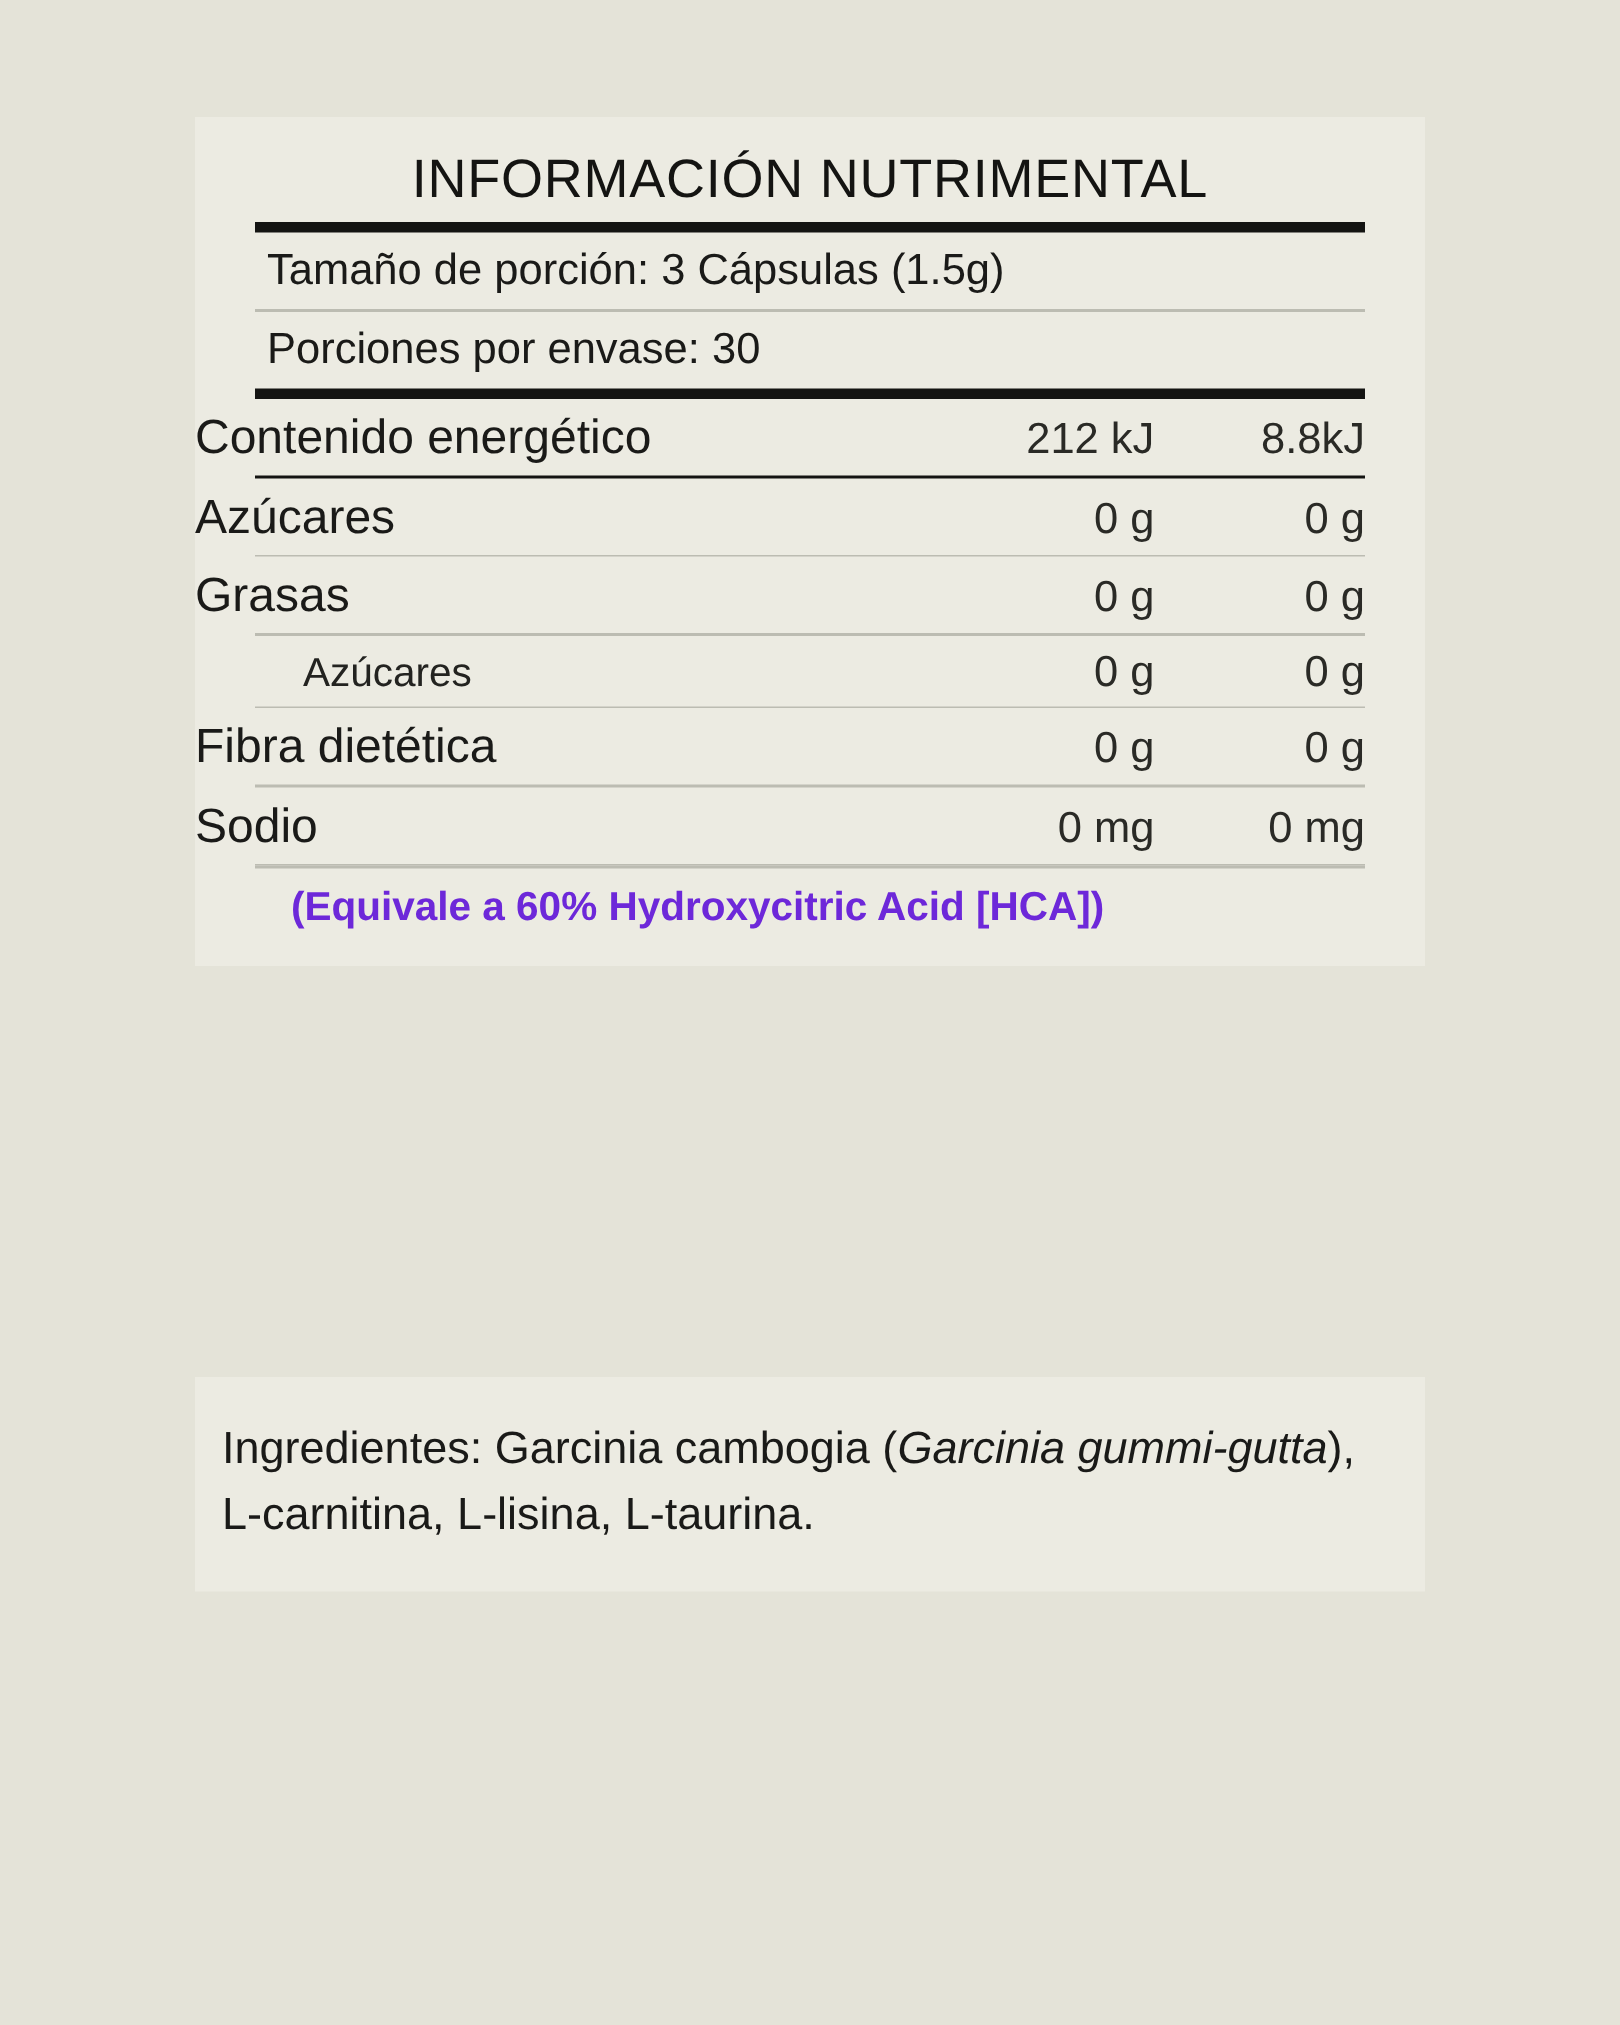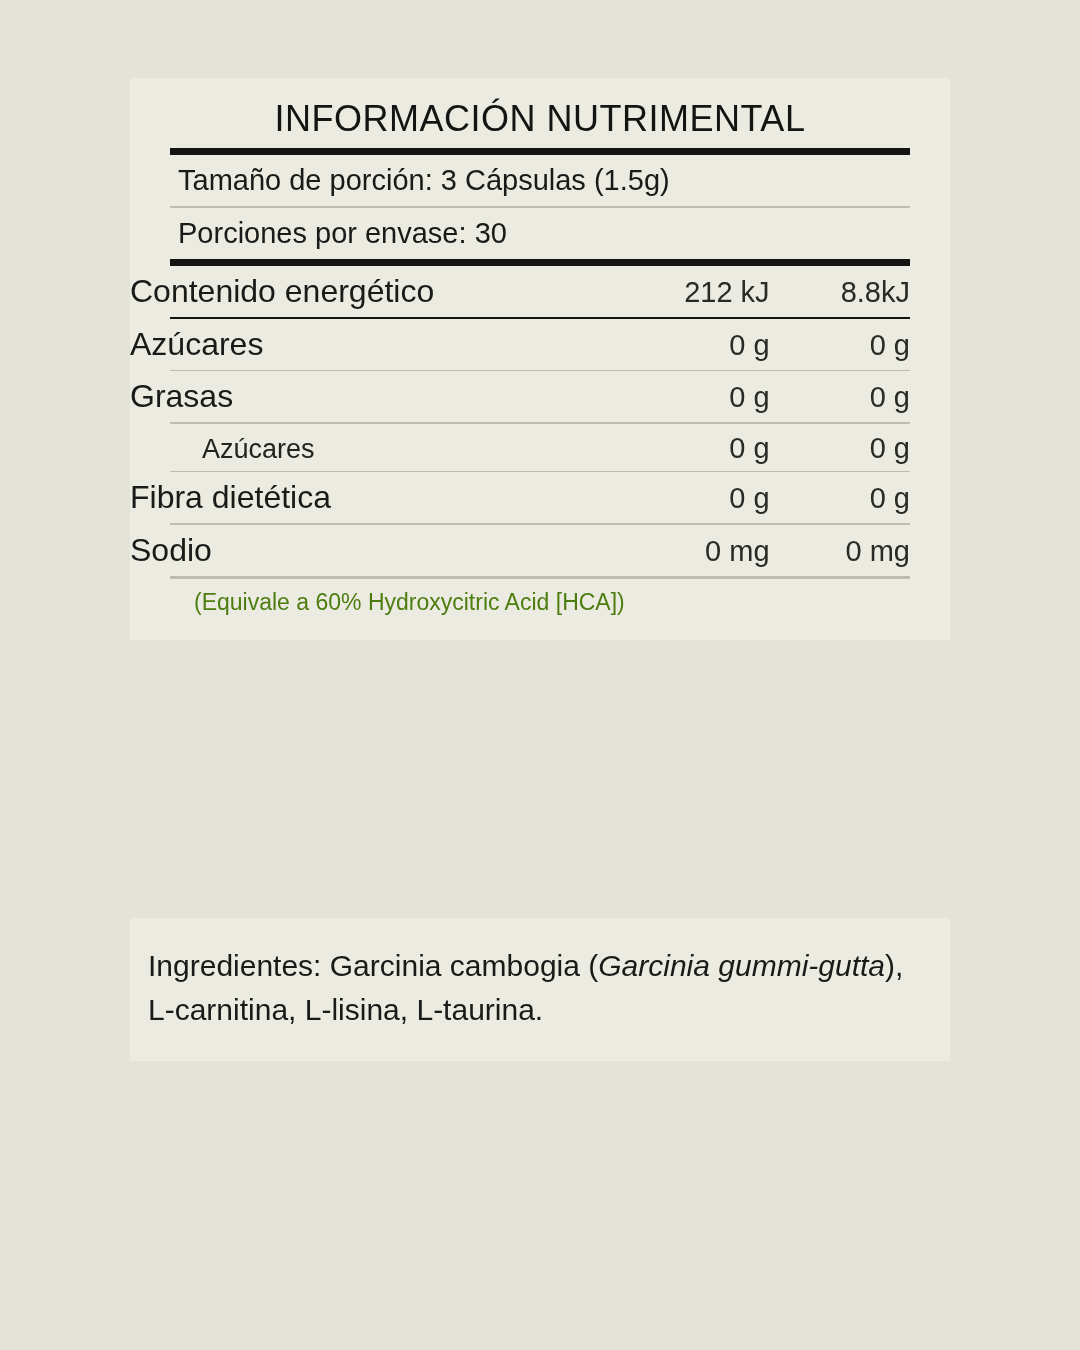--- a/index.html
+++ b/index.html
@@ -133,23 +133,24 @@
     padding-bottom: 8px;
   }
   .row-garcinia .cell-name {
     font-size: 32px;
     padding-top: 7px;
     padding-bottom: 7px;
     white-space: nowrap;
   }
 
   .equiv-note {
-    font-size: 23px;
+    font-size: 27px;
     padding: 10px 0 0 64px;
-    color: #4d7c0f;
+    color: #6d28d9;
+    font-weight: bold;
   }
 
   
   .ingredients {
     position: absolute;
     left: 130px;
     top: 918px;
     width: 820px;
     background: #ecebe2;
     padding: 26px 34px 30px 18px;

